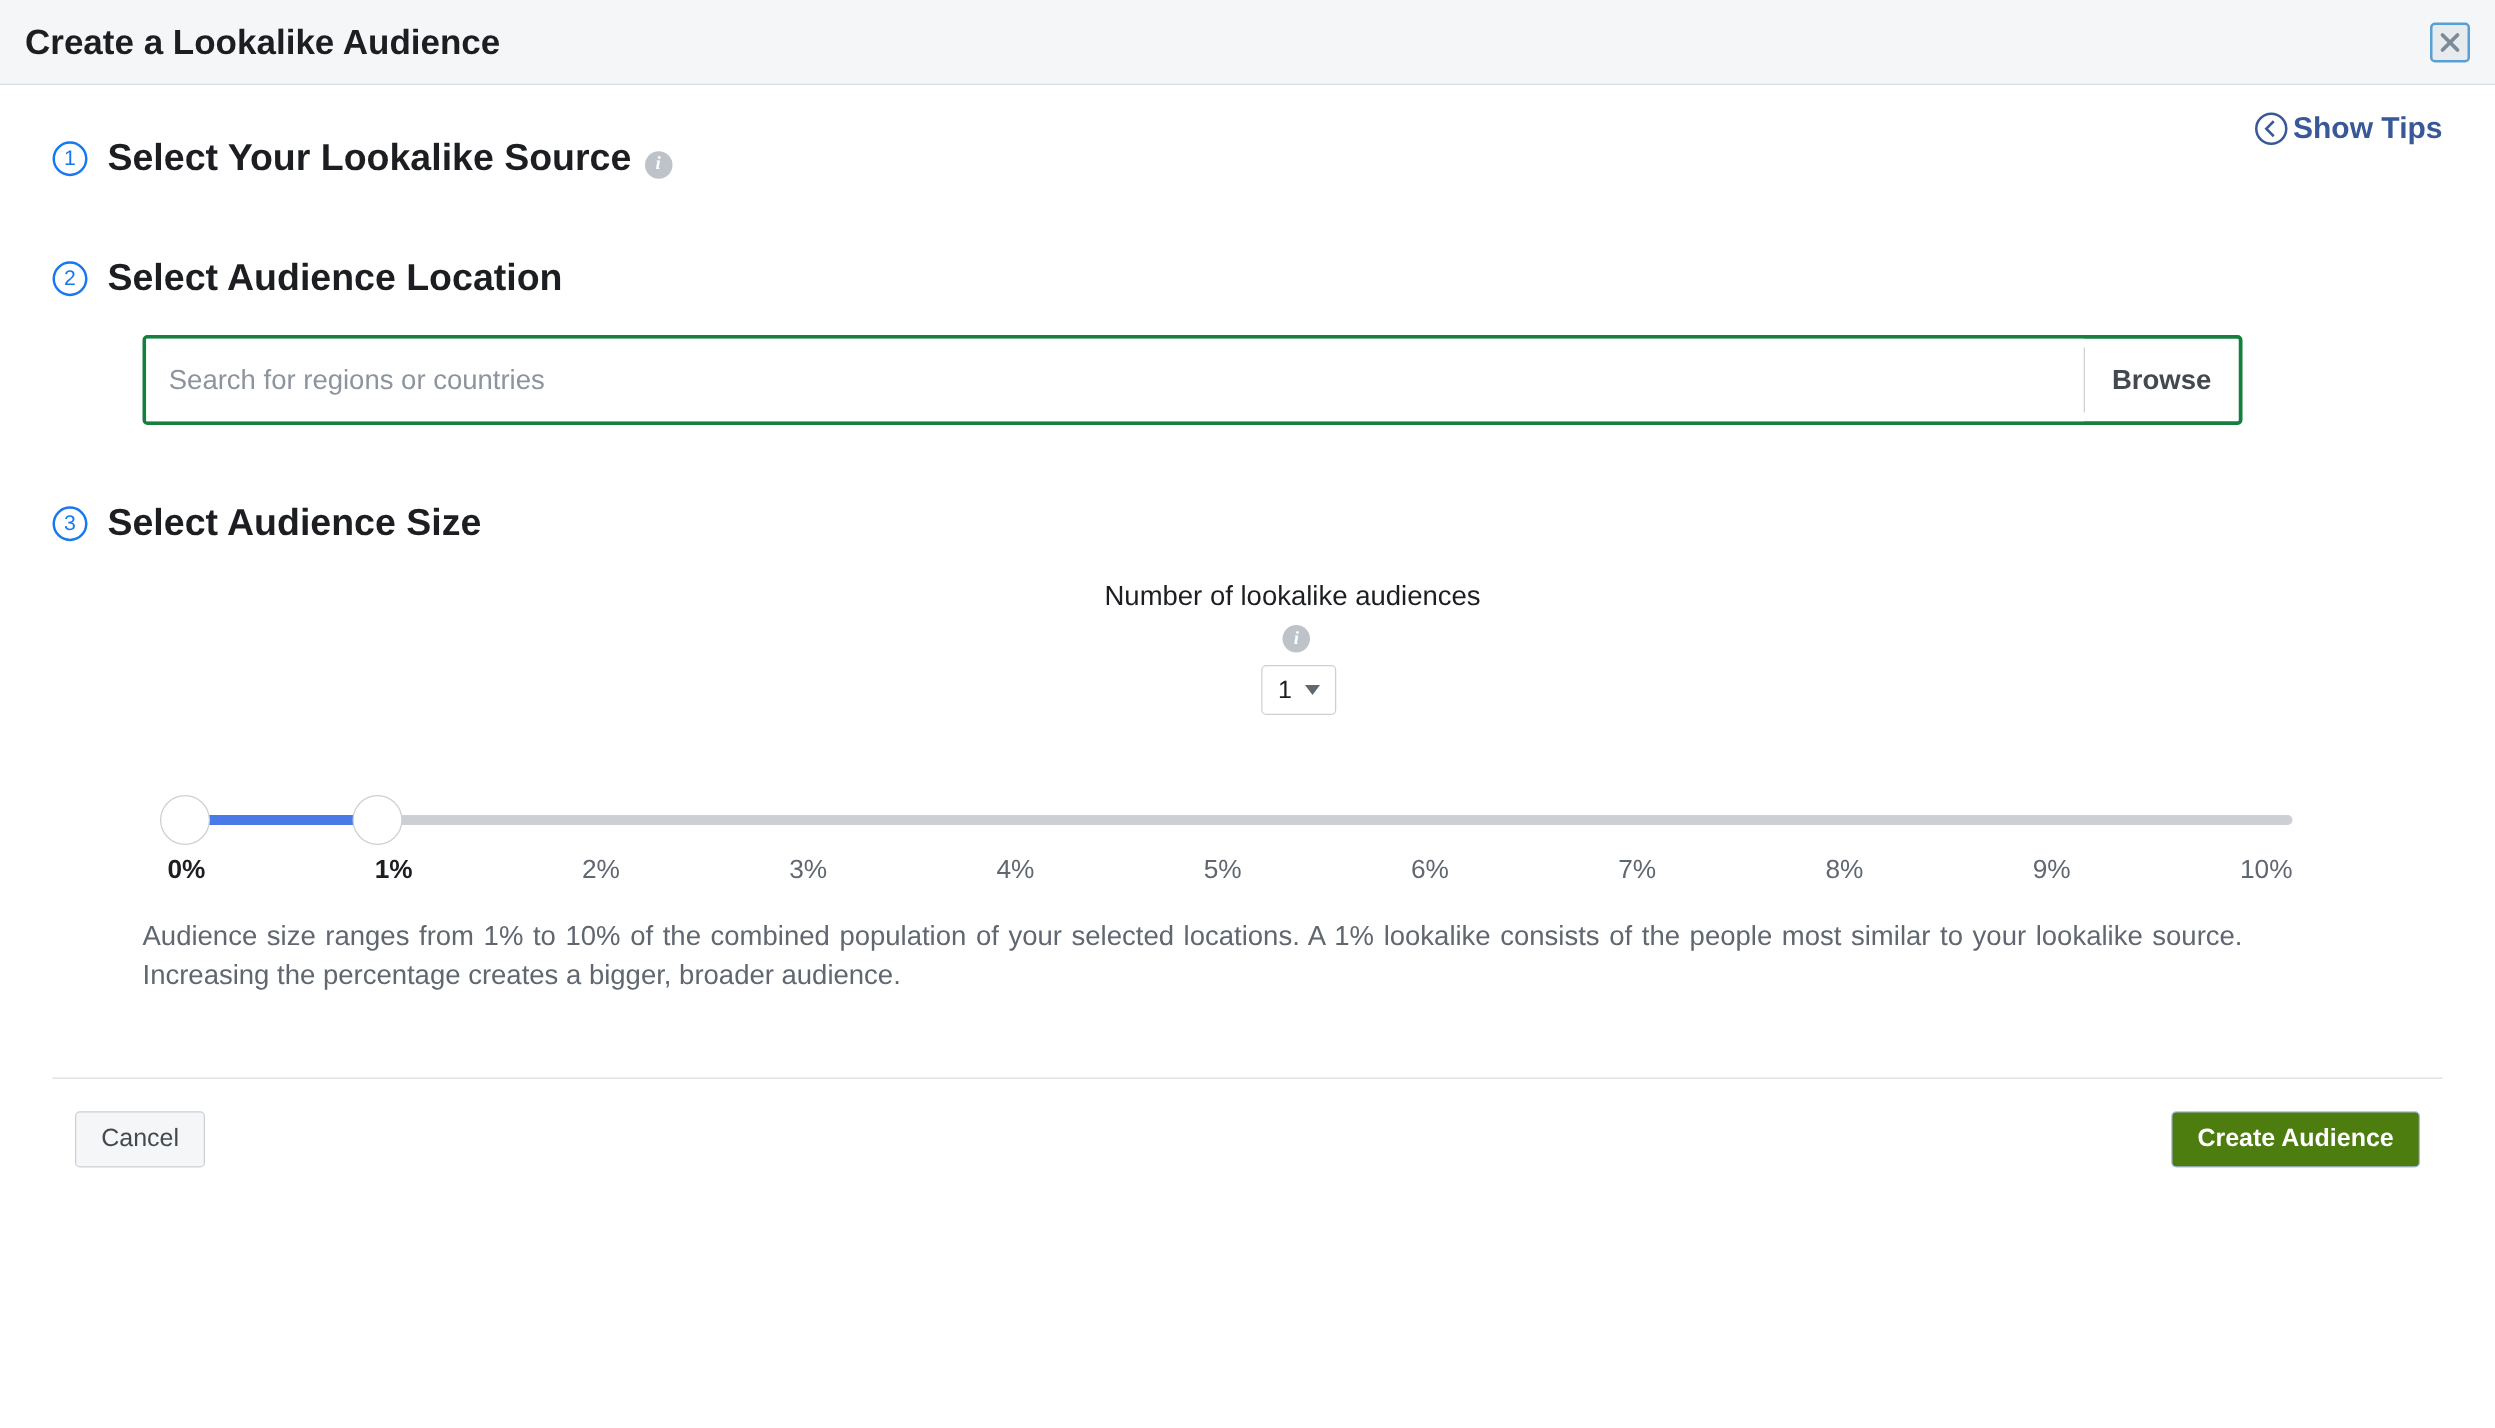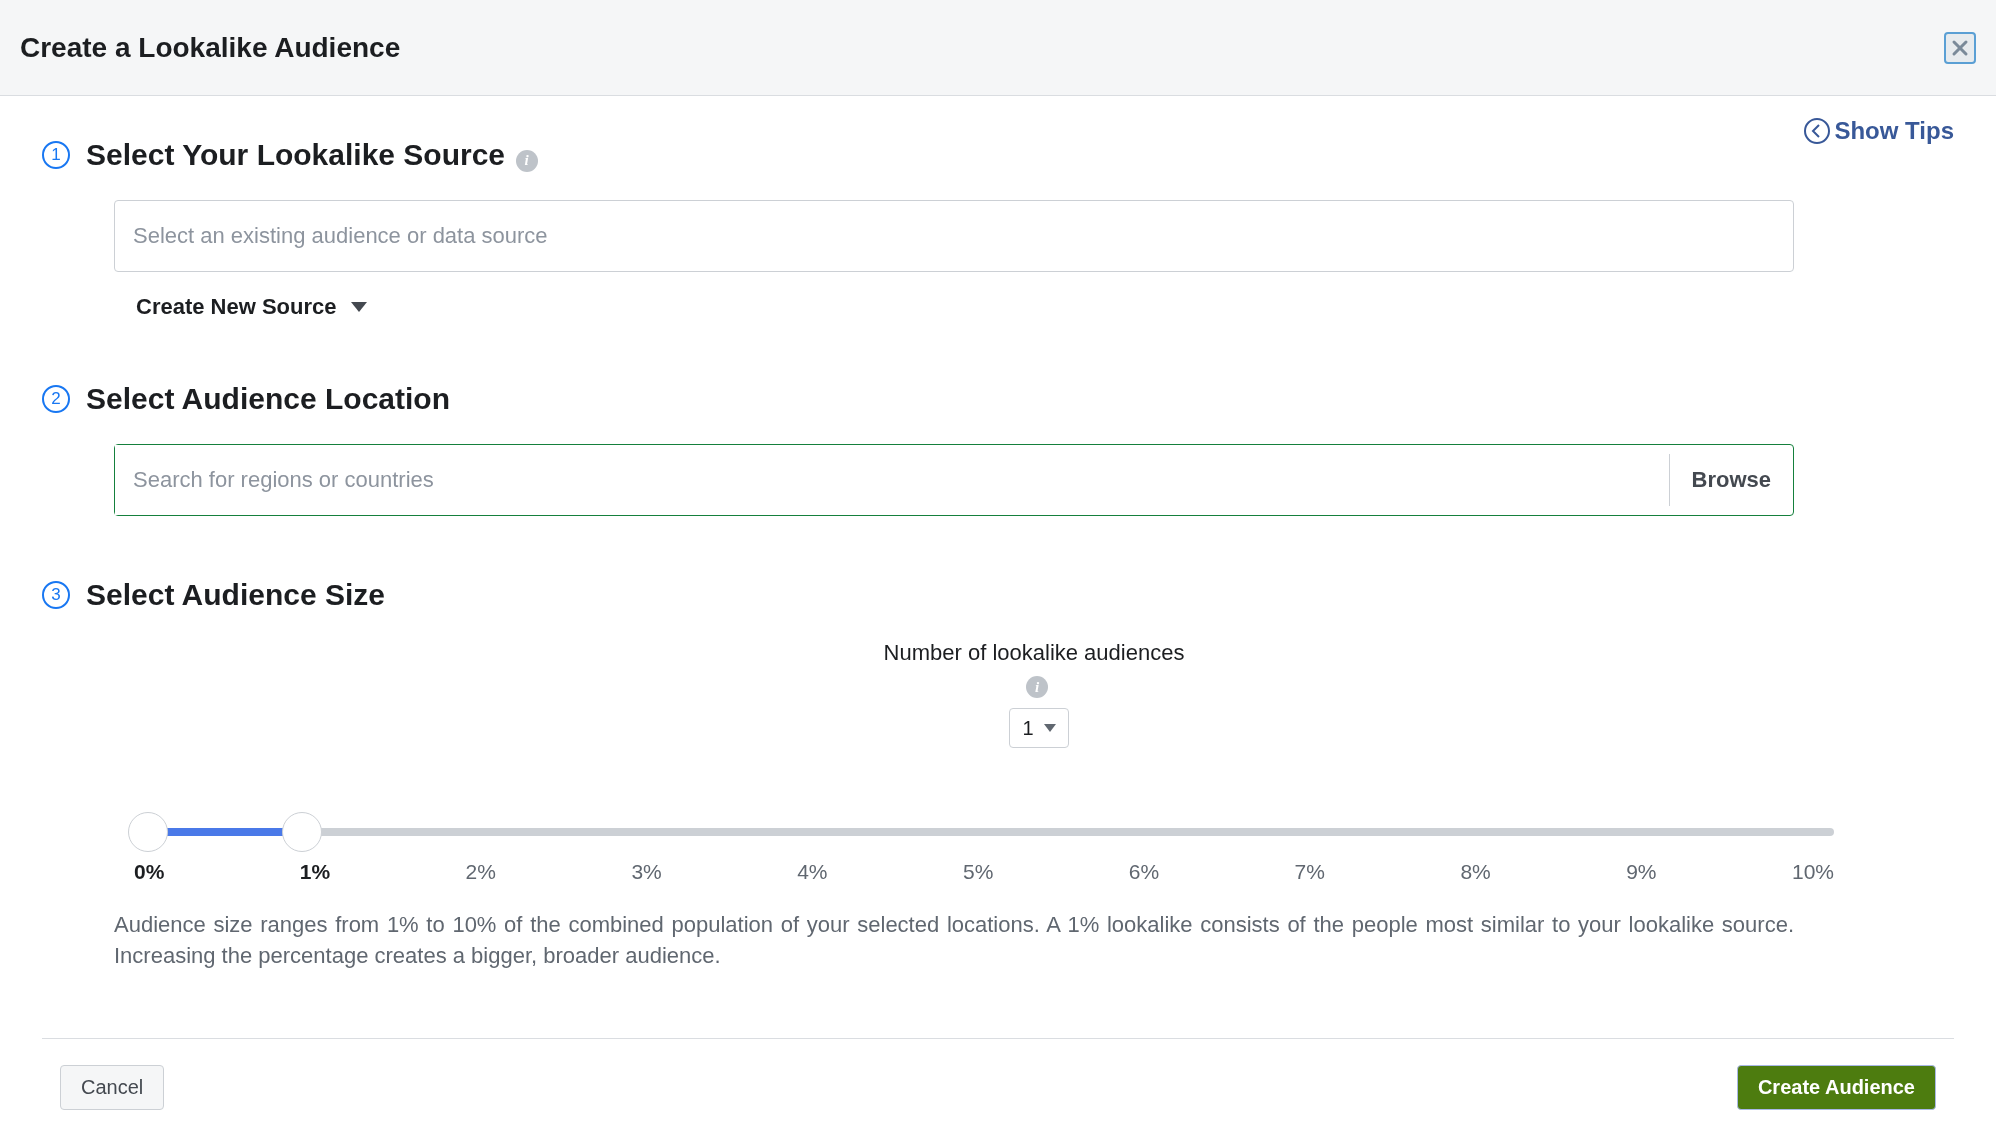--- a/index.html
+++ b/index.html
@@ -10,21 +10,21 @@
     width: 1996px;
     height: 1142px;
   }
   .header {
     background: #f5f6f7;
     border-bottom: 1px solid #dadde1;
     padding: 18px 20px;
     display: flex;
     justify-content: space-between;
     align-items: center;
-    height: 96px;
+    height: 68px;
   }
   .header-title {
     font-size: 28px;
     font-weight: bold;
     color: #1c1e21;
   }
   .close-btn {
     width: 32px;
     height: 32px;
     border: 2px solid #5a9fd4;
@@ -123,21 +123,21 @@
   .caret-down {
     width: 0; height: 0;
     border-left: 8px solid transparent;
     border-right: 8px solid transparent;
     border-top: 10px solid #444950;
   }
   .location-row {
     display: flex;
     width: 1680px;
     height: 72px;
-    border: 1px solid #15803d;
+    border: 3px solid #15803d;
     border-radius: 4px;
     align-items: center;
   }
   .location-input {
     flex: 1;
     height: 100%;
     border: none;
     padding: 0 18px;
     font-size: 22px;
     outline: none;
@@ -286,27 +286,20 @@
       <span>Show Tips</span>
     </div>
   </div>
 
   <div class="section">
     <div class="section-header">
       <div class="step-circle">1</div>
       <div>
         <span class="section-title">Select Your Lookalike Source</span>
         <span class="info-icon">i</span>
-      </div>
-    </div>
-    <div class="section-body">
-      <input class="text-input" type="text" placeholder="Select an existing audience or data source" style="">
-      <div class="create-source">
-        <span>Create New Source</span>
-        <span class="caret-down"></span>
       </div>
     </div>
   </div>
 
   <div class="section" style="margin-top:62px">
     <div class="section-header">
       <div class="step-circle">2</div>
       <span class="section-title">Select Audience Location</span>
     </div>
     <div class="section-body">

